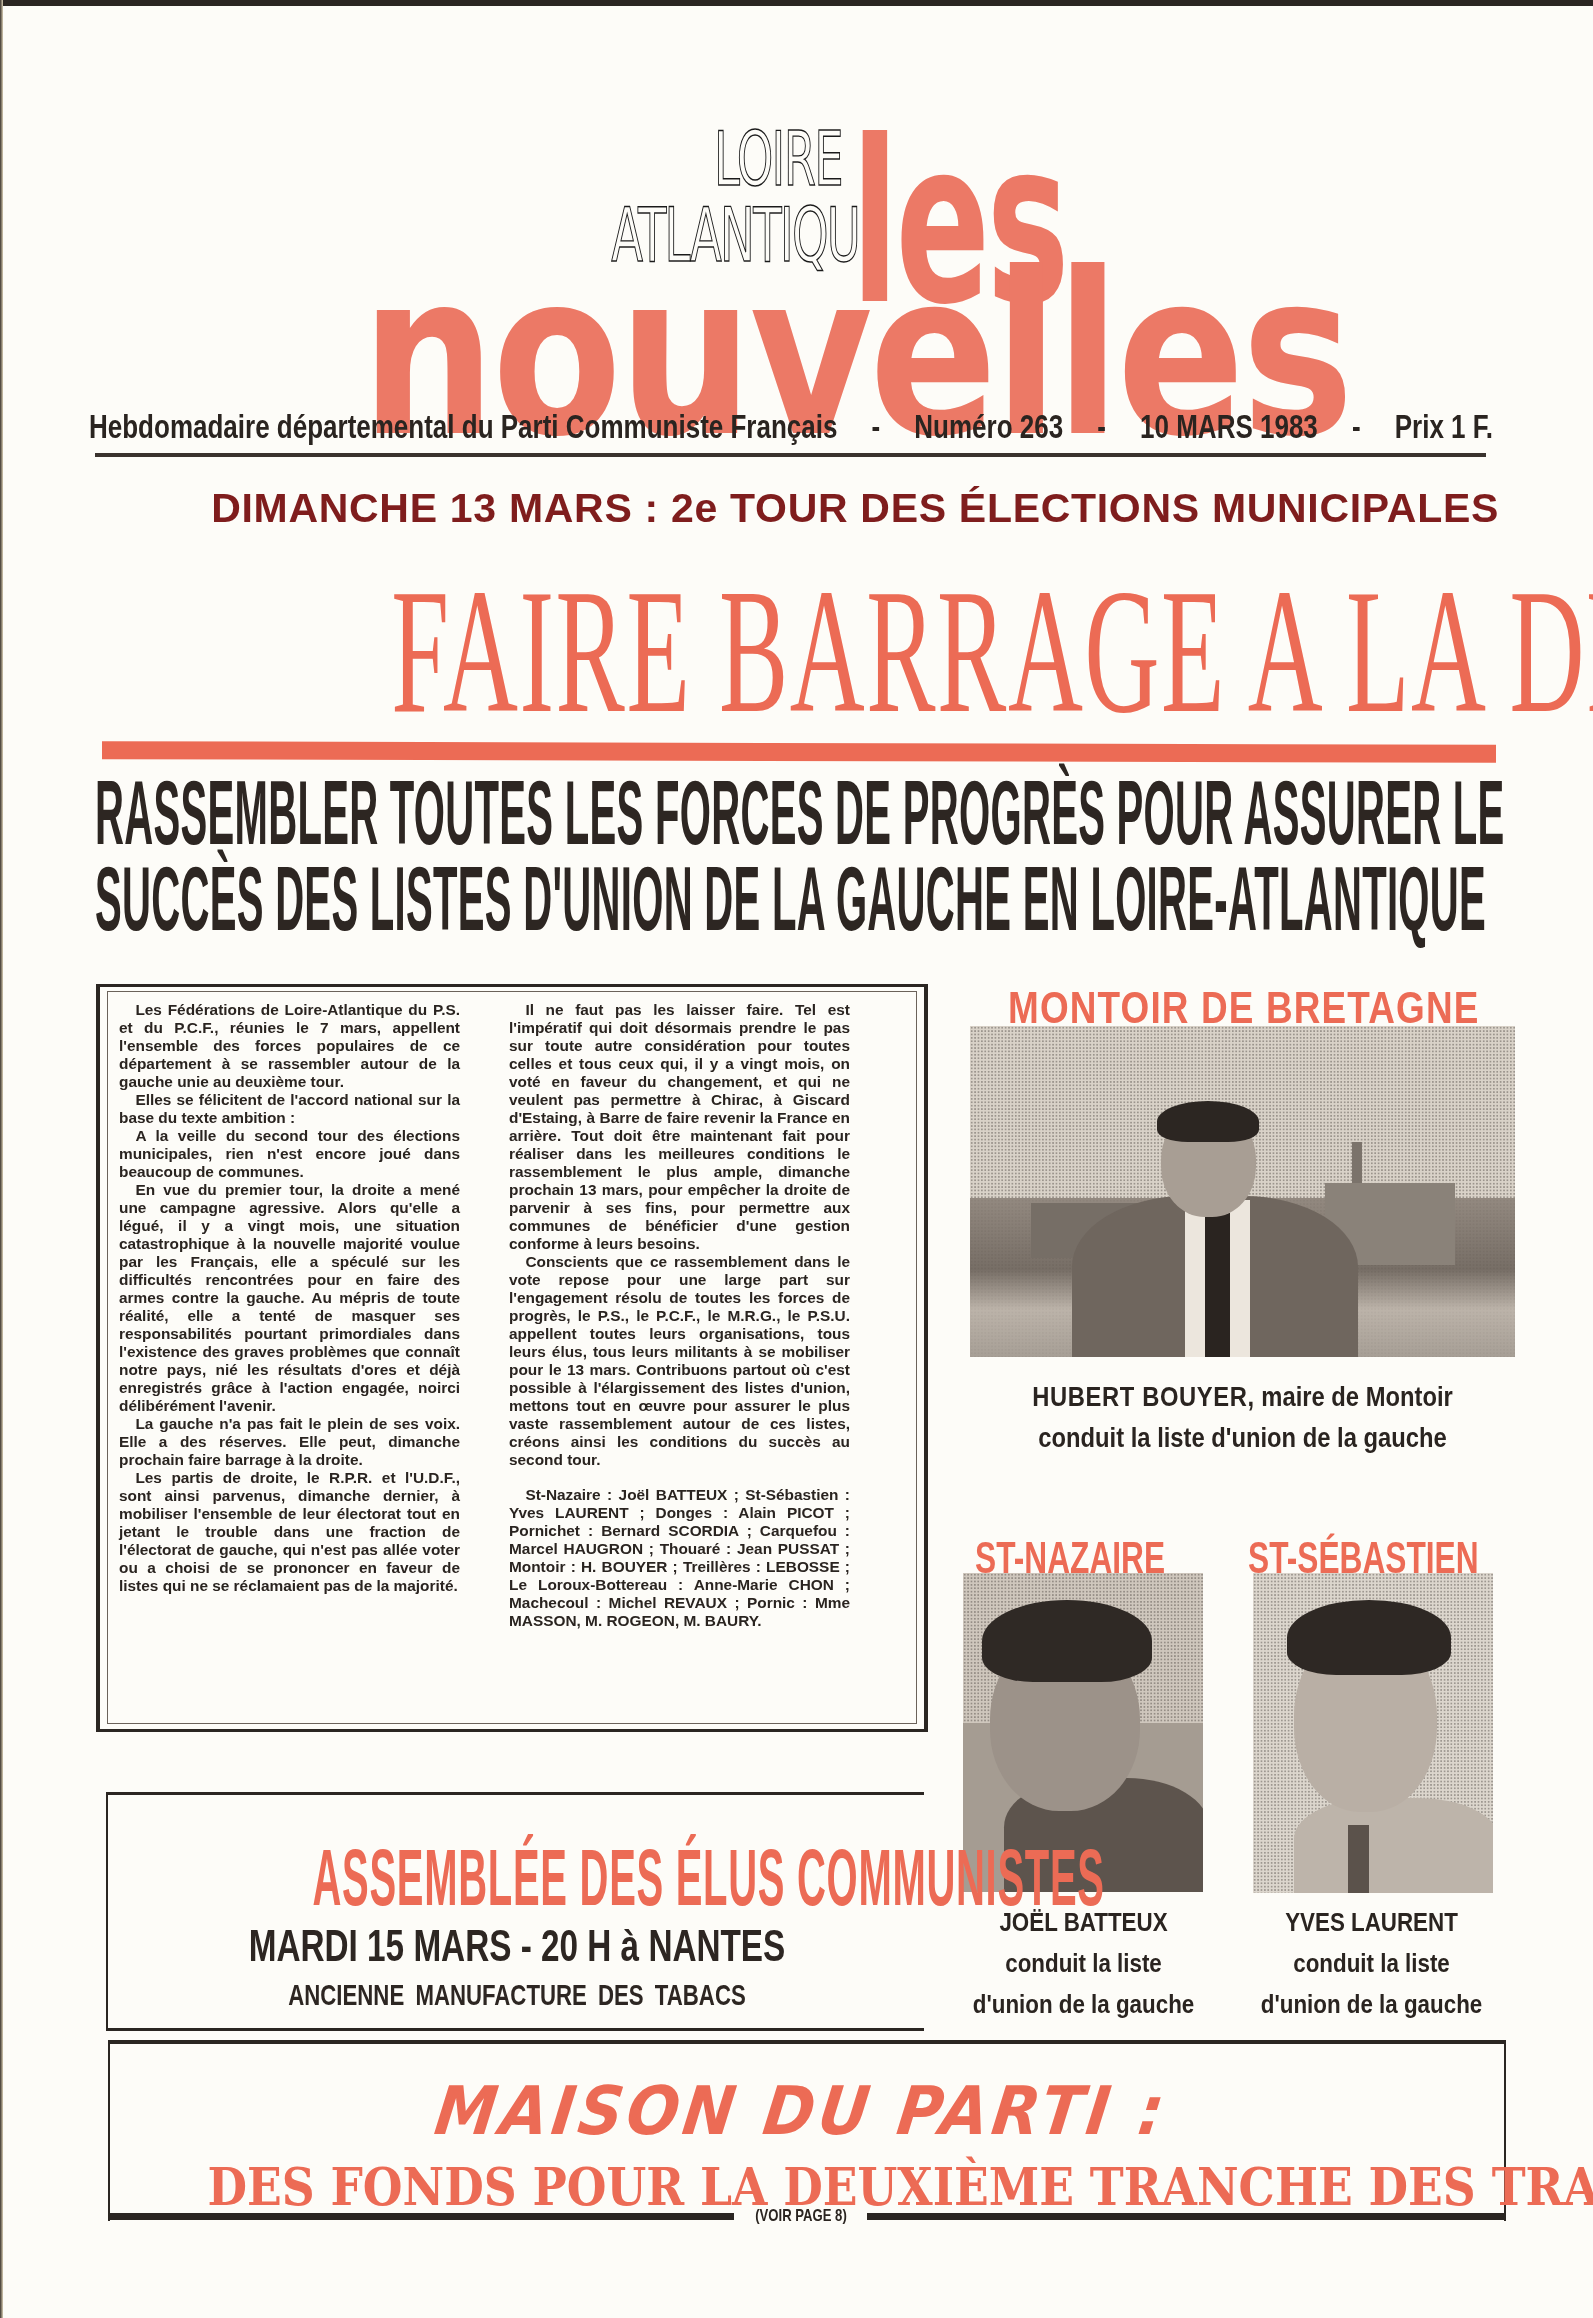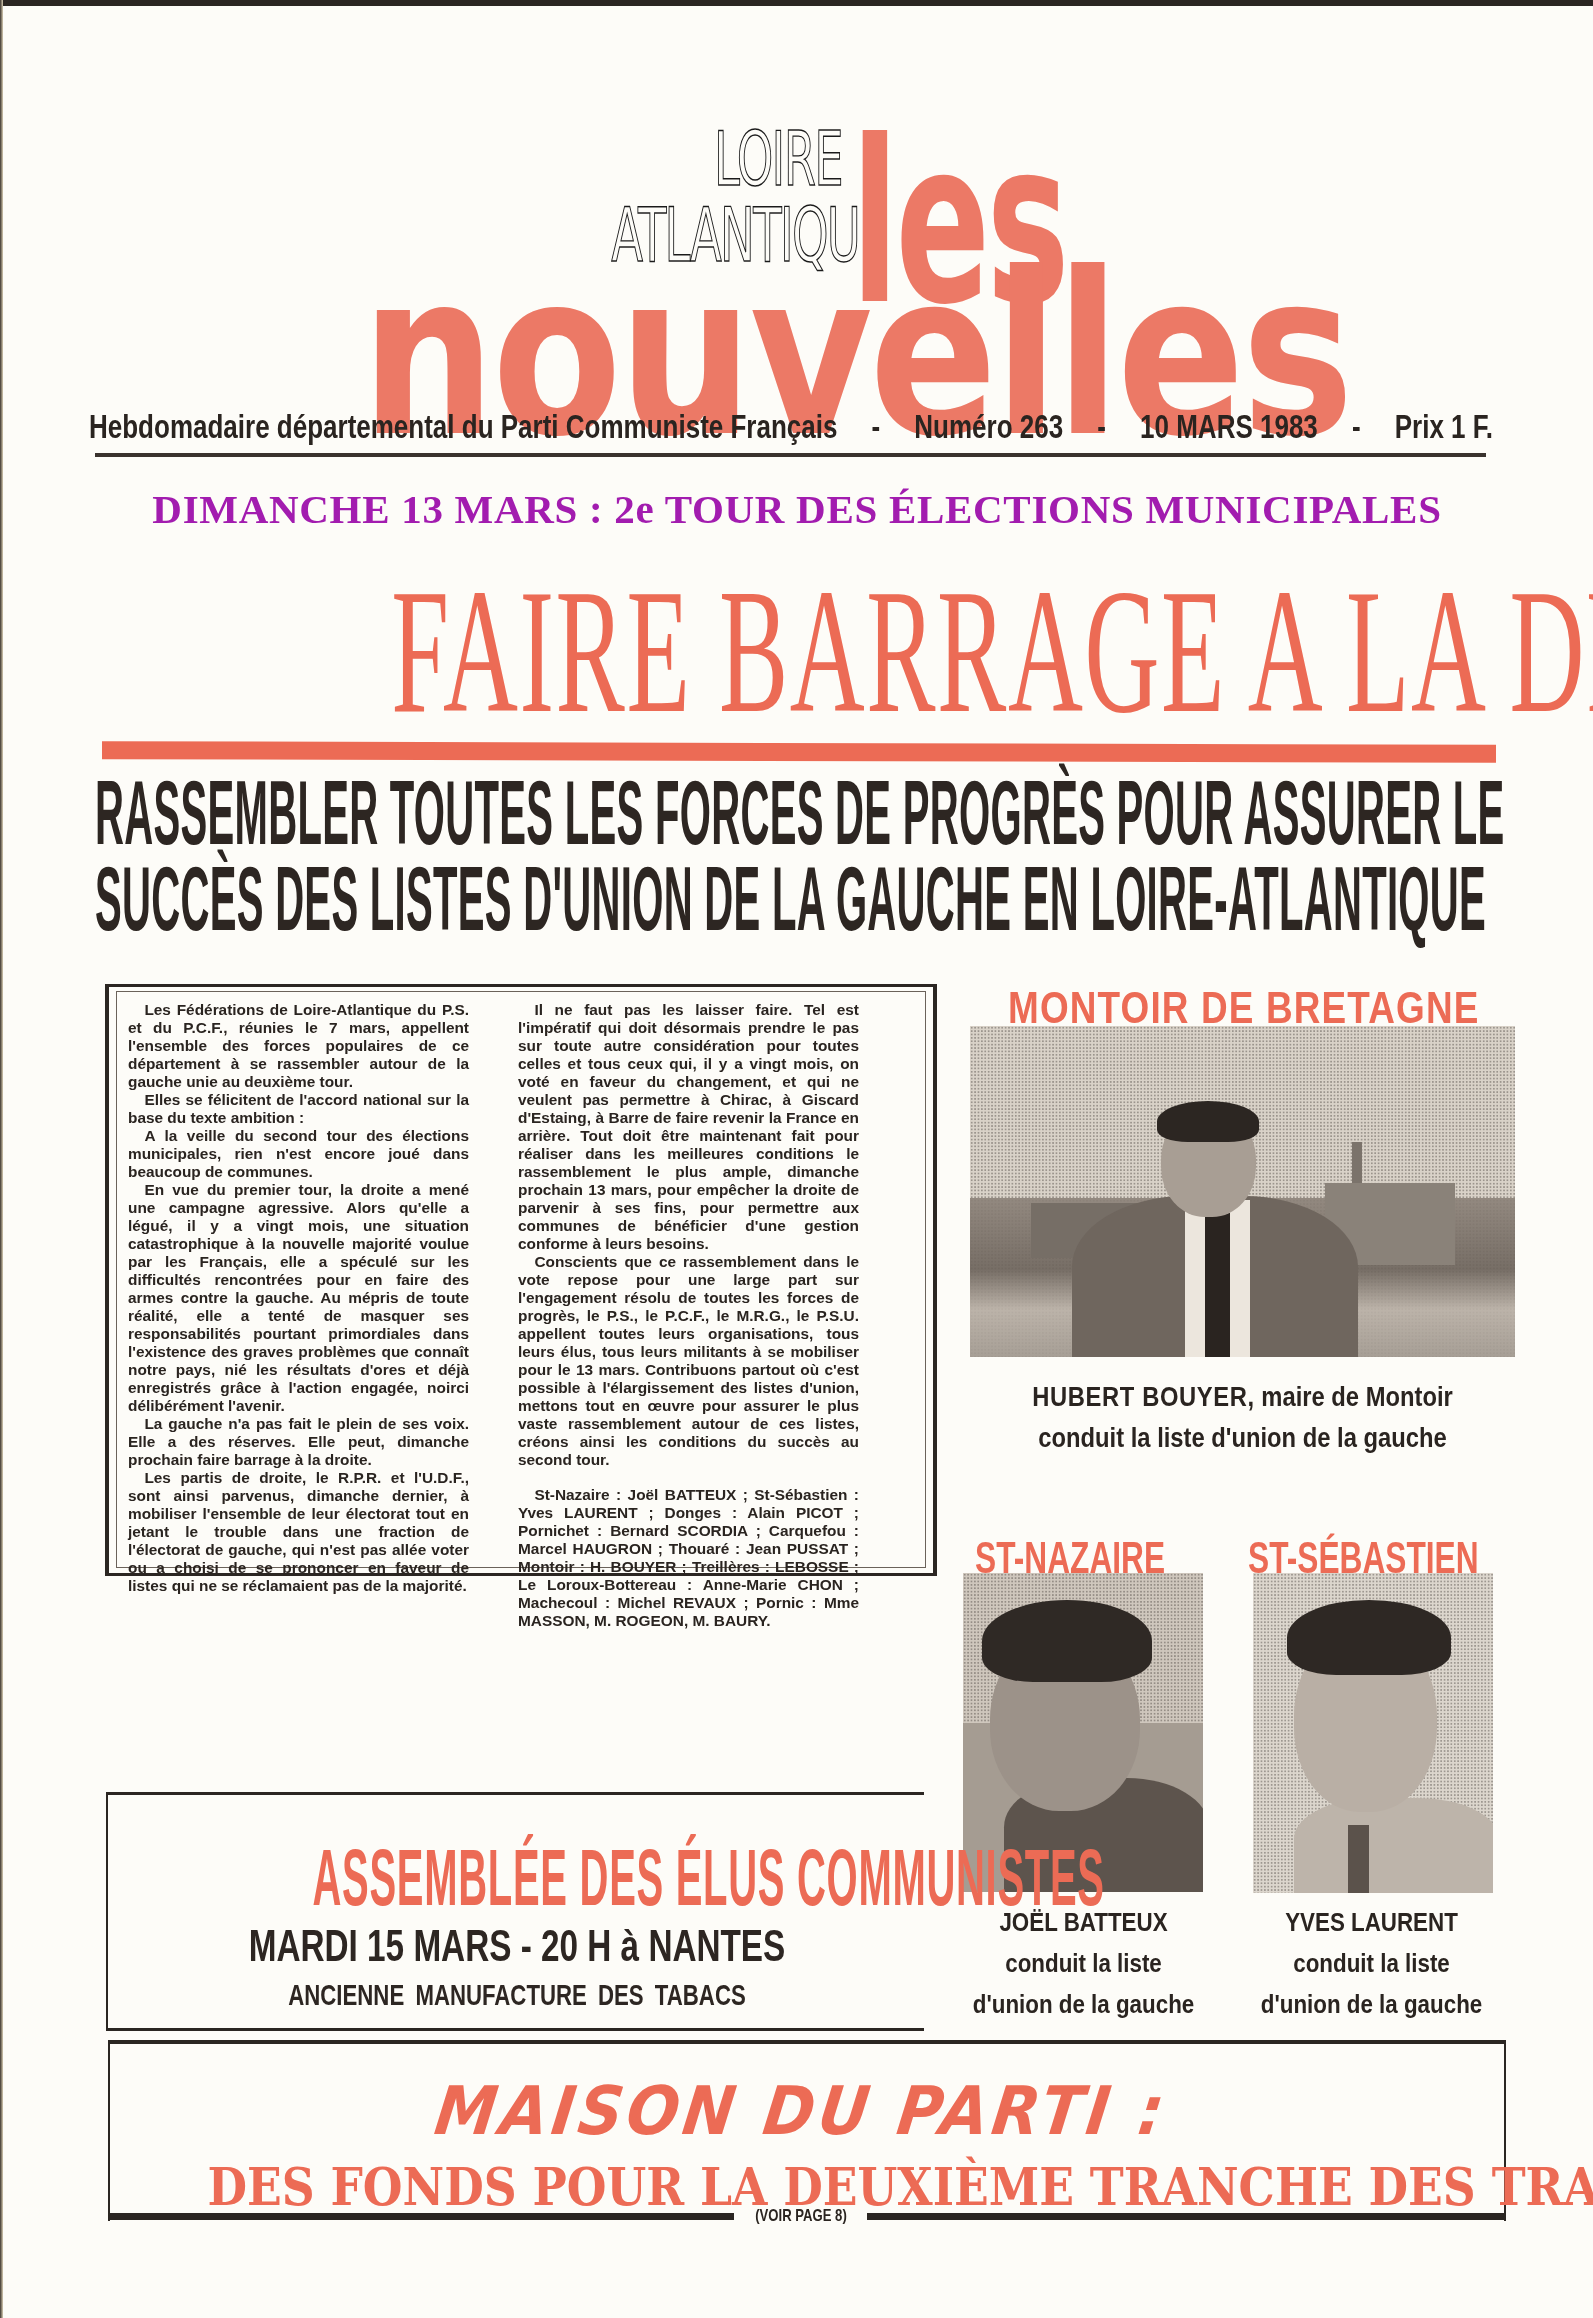--- a/index.html
+++ b/index.html
@@ -66,26 +66,26 @@
     color: #2a2420;
     transform: scaleY(1.25); transform-origin: left top;
   }
   .masthead-rule {
     position: absolute; left: 95px; top: 453px; width: 1391px; height: 4.1px;
     background: #3a332e;
   }
   
   .kicker {
     position: absolute; left: 95px; top: 485px; width: 1404px;
-    text-align: center;
-    font-family: Liberation Serif, serif;
+    text-align: right;
+    font-family: Liberation Sans, sans-serif;
     font-weight: bold;
     font-size: 41px;
     letter-spacing: 0.7px;
-    color: #a21caf;
+    color: #7f1d1d;
   }
   .main-headline {
     position: absolute; left: 95px; top: 559px; width: 1411px;
     text-align: center;
     font-family: "Liberation Serif", serif;
     font-size: 179px;
     line-height: 184px;
     color: #ec6b55;
     transform: scaleX(0.58);
     transform-origin: center top;
@@ -107,21 +107,21 @@
     display: block;
     font-size: 91px;
     line-height: 86px;
     white-space: nowrap;
     transform: scaleX(0.44);
     transform-origin: left top;
     letter-spacing: 0.7px;
   }
   
   .article-box {
-    position: absolute; left: 105px; top: 984px; width: 832px; height: 592px;
+    position: absolute; left: 96px; top: 984px; width: 832px; height: 748px;
     border-top: 3.4px solid #2b2622;
     border-left: 4.1px solid #2b2622;
     border-right: 4.1px solid #2b2622;
     border-bottom: 3.4px solid #2b2622;
     box-sizing: border-box;
   }
   .article-inner {
     position: absolute; left: 6.8px; top: 4.1px; right: 6.8px; bottom: 5.5px;
     border: 0.7px solid #6b625a;
   }

